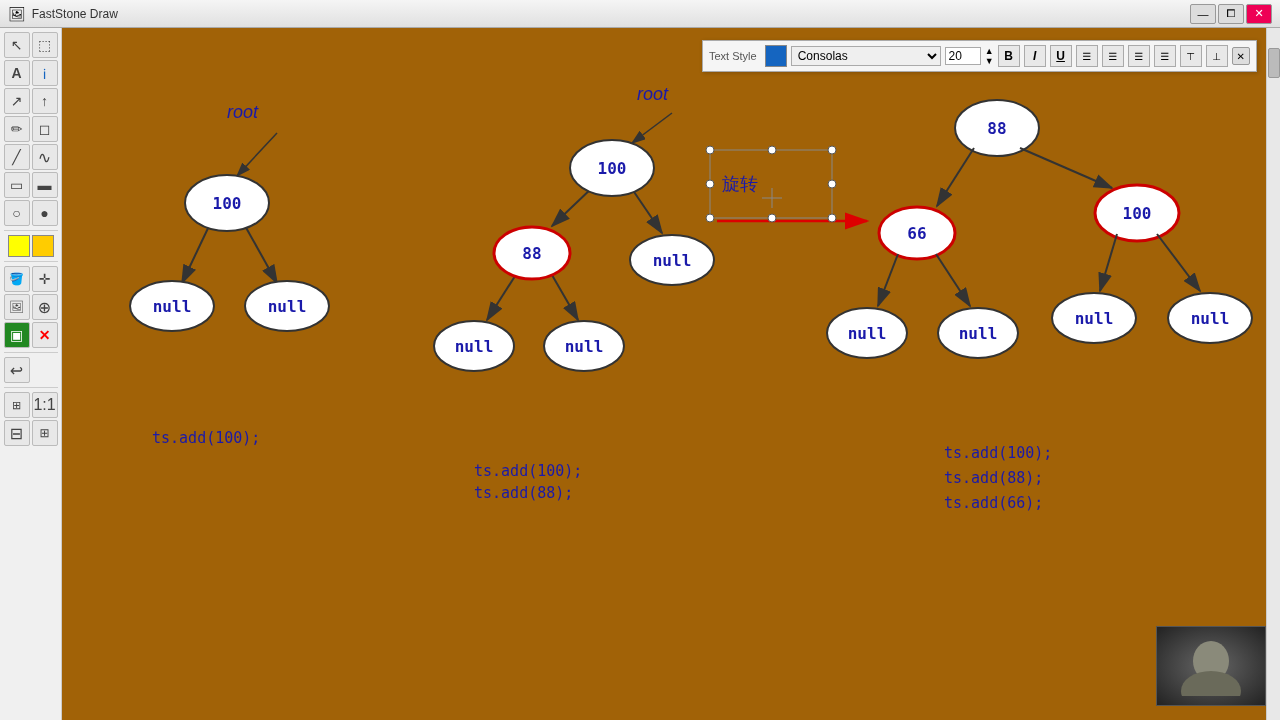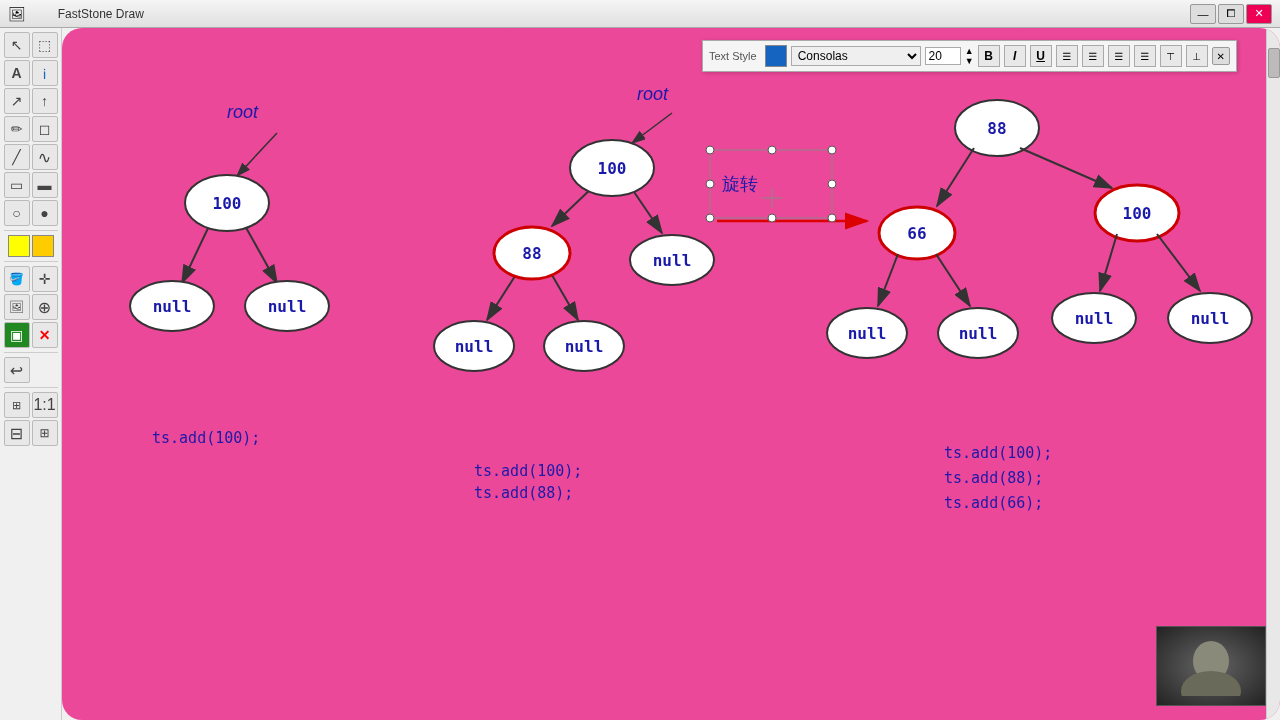--- a/index.html
+++ b/index.html
@@ -4,21 +4,21 @@
   <style>
     * { margin: 0; padding: 0; box-sizing: border-box; }
     body { width: 1280px; height: 720px; overflow: hidden; background: #f0f0f0; font-family: Arial, sans-serif; }
 
     
     #titlebar {
       width: 100%; height: 28px; background: linear-gradient(to bottom, #f5f5f5, #e0e0e0);
       border-bottom: 1px solid #aaa; display: flex; align-items: center; padding: 0 8px;
       position: relative; user-select: none;
     }
-    #titlebar .title { font-size: 12px; color: #333; flex: 1; margin-left: 26px; }
+    #titlebar .title { font-size: 12px; color: #333; flex: 1; }
     #titlebar .win-controls { display: flex; gap: 2px; }
     .win-btn {
       width: 26px; height: 20px; border: 1px solid #999; background: #ddd;
       font-size: 11px; display: flex; align-items: center; justify-content: center;
       cursor: pointer; border-radius: 2px;
     }
     .win-btn.close { background: #e05; color: white; }
 
     
     #toolbar {
@@ -40,21 +40,21 @@
     }
 
     
     #text-style-bar {
       position: absolute; top: 12px; left: 640px; background: #f5f5f5;
       border: 1px solid #aaa; padding: 4px 6px; display: flex; align-items: center;
       gap: 4px; z-index: 100; box-shadow: 1px 1px 4px rgba(0,0,0,0.2);
     }
     #text-style-bar .bar-title { font-size: 11px; color: #555; margin-right: 4px; }
     .color-box { width: 22px; height: 22px; background: #1565c0; border: 1px solid #888; cursor: pointer; }
-    .font-select { font-size: 12px; padding: 1px 2px; border: 1px solid #aaa; width: 130px; }
+    .font-select { font-size: 12px; padding: 1px 2px; border: 1px solid #aaa; width: 150px; }
     .font-size-box { width: 36px; font-size: 12px; border: 1px solid #aaa; text-align: center; padding: 1px; }
     .text-btn { width: 22px; height: 22px; border: 1px solid #aaa; background: #e8e8e8; font-size: 12px; cursor: pointer; display: flex; align-items: center; justify-content: center; font-weight: bold; }
     .text-btn.italic { font-style: italic; }
     .text-btn.underline { text-decoration: underline; }
     .align-btn { width: 22px; height: 22px; border: 1px solid #aaa; background: #e8e8e8; font-size: 10px; cursor: pointer; display: flex; align-items: center; justify-content: center; }
 
     
     #svg-canvas { width: 100%; height: 100%; }
 
     
@@ -142,21 +142,21 @@
   <div class="tool-row">
     <div class="tool-btn" style="font-size:11px;">⊞</div>
     <div class="tool-btn" style="font-size:16px;">1:1</div>
   </div>
   <div class="tool-row">
     <div class="tool-btn" style="font-size:16px;">⊟</div>
     <div class="tool-btn" style="font-size:12px;">⊞</div>
   </div>
 </div>
 
-<div id="canvas-area" style="position:relative; flex:1; background:#ec4899; overflow:hidden;border-radius:20px;">
+<div id="canvas-area" style="position:relative; flex:1; background:#a16207; overflow:hidden;">
 
   
   <div id="text-style-bar">
     <span class="bar-title">Text Style</span>
     <div class="color-box"></div>
     <select class="font-select">
       <option>Consolas</option>
     </select>
     <input type="number" class="font-size-box" value="20" style="">
     <div style="display:flex; flex-direction:column; font-size:9px; cursor:pointer;">

